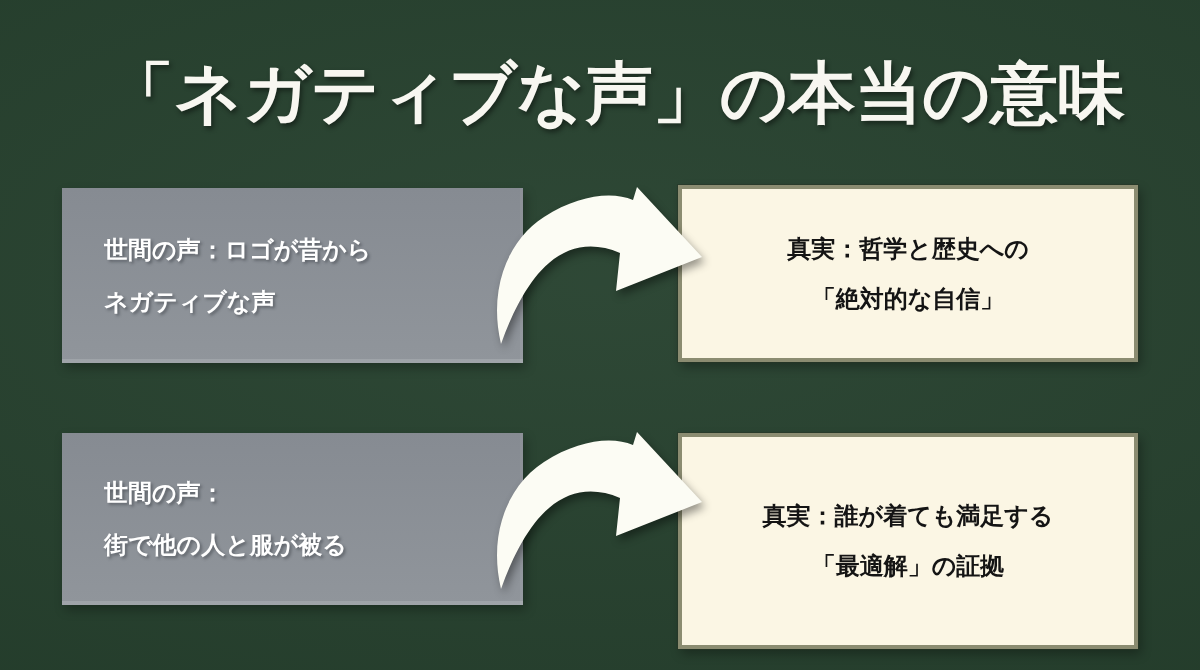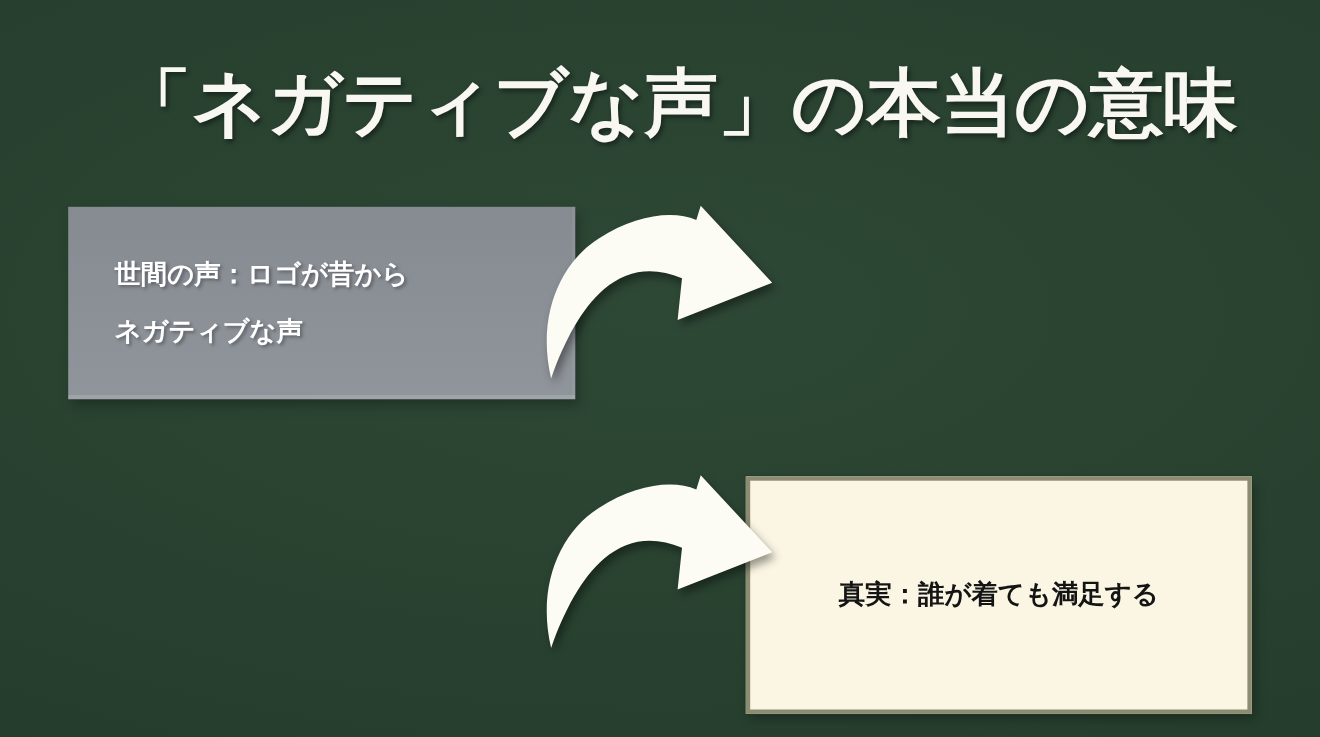--- a/index.html
+++ b/index.html
@@ -105,32 +105,41 @@
              C 92 11, 126 7, 147 16
              L 151 3
              L 216 73
              L 130 107
              L 134 69
              C 108 58, 84 61, 63 79
              C 43 96, 27 126, 15 160
              Z" fill="#fcfcf4"></path>
   </svg>
 
+  <div class="box truth-box row1">
+    <div class="txt-line">真実：哲学と歴史への</div>
+    <div class="txt-line">「絶対的な自信」</div>
+  </div>
 
+  <div class="box voice-box row2">
+    <div class="txt-line">世間の声：</div>
+    <div class="txt-line">街で他の人と服が被る</div>
+  </div>
 
   <svg class="arrow row2" viewBox="0 0 218 178" aria-hidden="true">
     <path d="M 15 160
              C 2 105, 22 56, 58 33
              C 92 11, 126 7, 147 16
              L 151 3
              L 216 73
              L 130 107
              L 134 69
              C 108 58, 84 61, 63 79
              C 43 96, 27 126, 15 160
              Z" fill="#fcfcf4"></path>
   </svg>
 
   <div class="box truth-box row2">
     <div class="txt-line">真実：誰が着ても満足する</div>
+    <div class="txt-line">「最適解」の証拠</div>
   </div>
 
 </div>
 
 </body></html>

